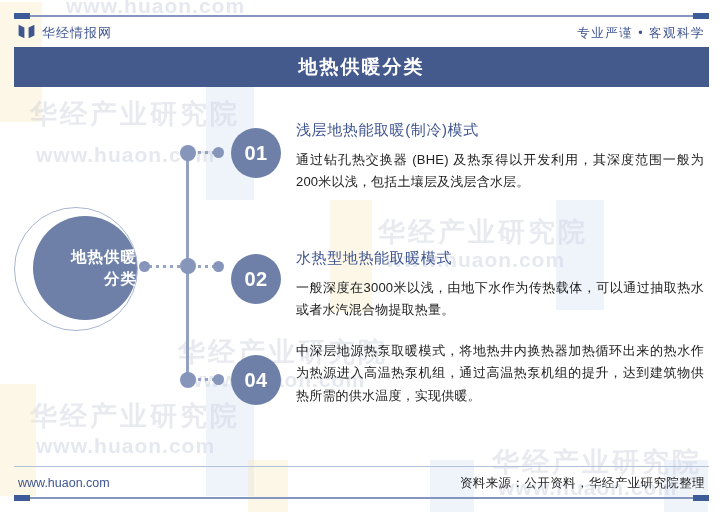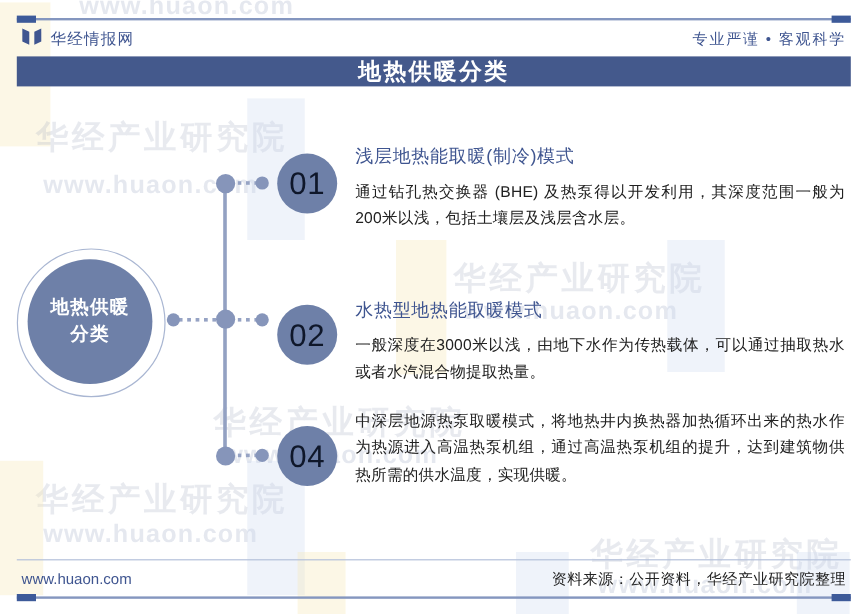--- a/index.html
+++ b/index.html
@@ -94,21 +94,21 @@
     font-size: 12.5px;
     color: #3f5590;
     letter-spacing: 1.5px;
     padding-right: 4px;
   }
 
   
   .title-bar {
     position: absolute;
     left: 14px; top: 47px;
-    width: 695px; height: 25px;
+    width: 695px; height: 40px;
     background: #44598c;
     z-index: 3;
     display: flex;
     align-items: center;
     justify-content: center;
   }
   .title-bar .title-text {
     color: #ffffff;
     font-size: 19px;
     font-weight: bold;
@@ -119,28 +119,28 @@
   .hub-ring {
     position: absolute;
     left: 14px; top: 207px;
     width: 122px; height: 122px;
     border-radius: 50%;
     border: 1px solid #a9b6d2;
     z-index: 2;
   }
   .hub {
     position: absolute;
-    left: 23px; top: 216px;
+    left: 33px; top: 216px;
     width: 104px; height: 104px;
     border-radius: 50%;
     background: #6e80a8;
     z-index: 3;
     display: flex;
     flex-direction: column;
-    align-items: center;
+    align-items: flex-end;
     justify-content: center;
     text-align: center;
   }
   .hub span {
     display: block;
     color: #ffffff;
     font-size: 15.5px;
     font-weight: bold;
     line-height: 1.45;
     letter-spacing: 1px;
@@ -178,23 +178,23 @@
     position: absolute;
     width: 50px; height: 50px;
     border-radius: 50%;
     background: #6e80a8;
     z-index: 4;
     display: flex;
     align-items: center;
     justify-content: center;
   }
   .num-circle span {
-    color: #0f172a;
-    font-size: 26px;
-    font-weight: normal;
+    color: #ffffff;
+    font-size: 20px;
+    font-weight: bold;
     letter-spacing: 0.5px;
   }
 
   
   .block {
     position: absolute;
     left: 296px;
     width: 408px;
     z-index: 3;
   }

